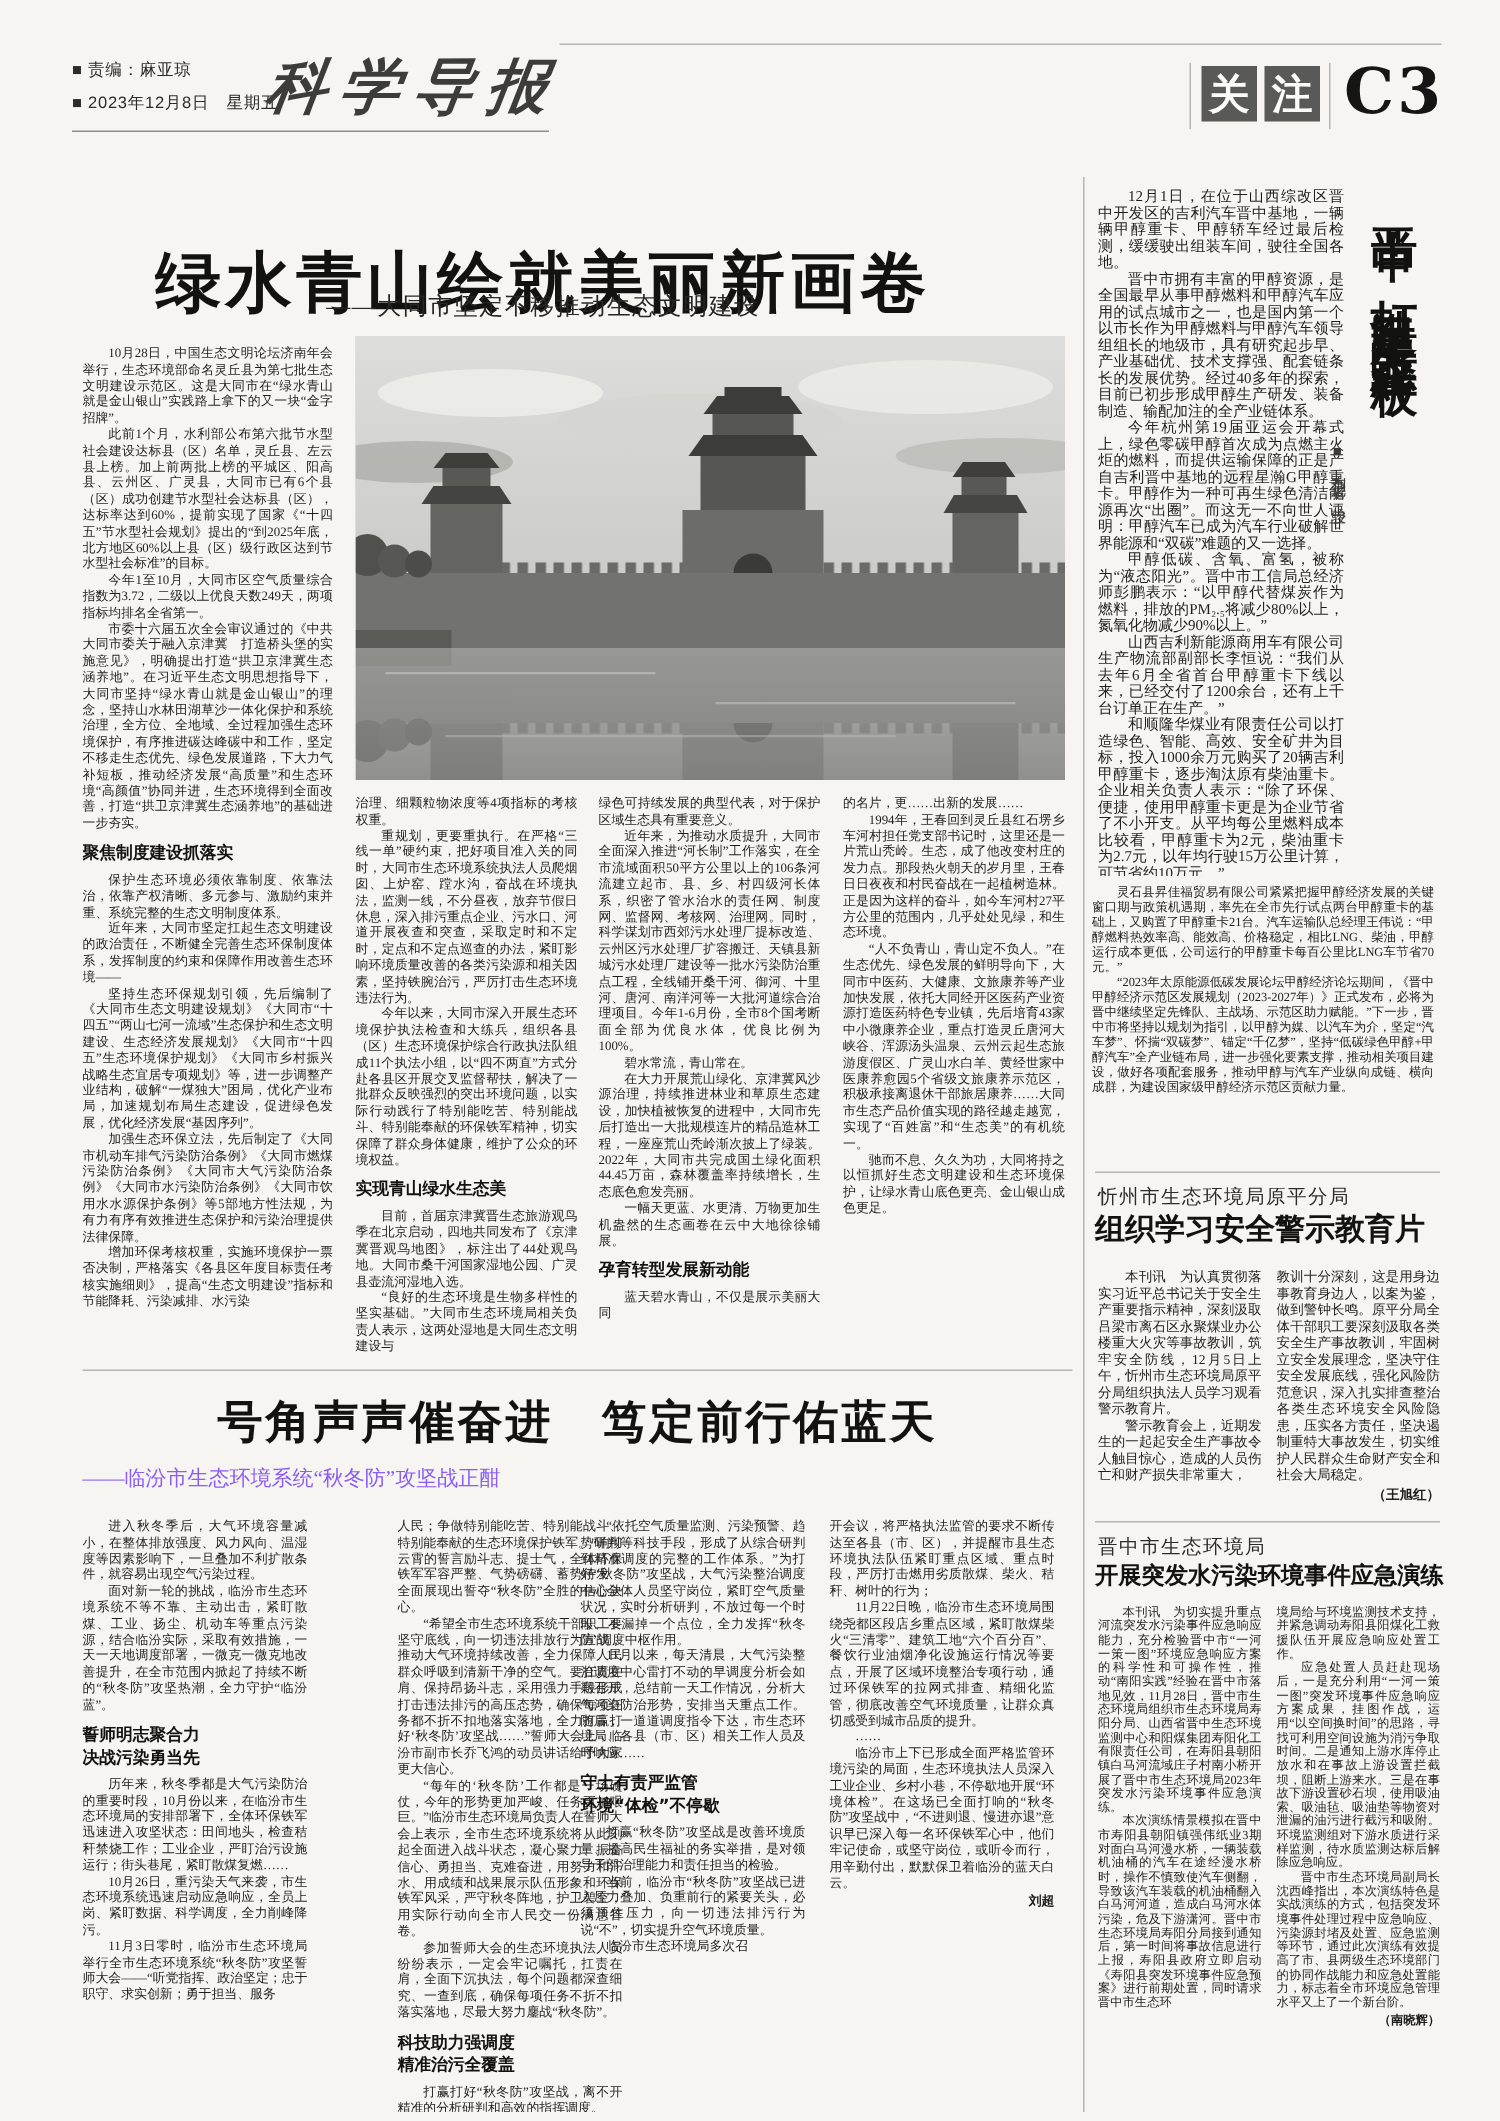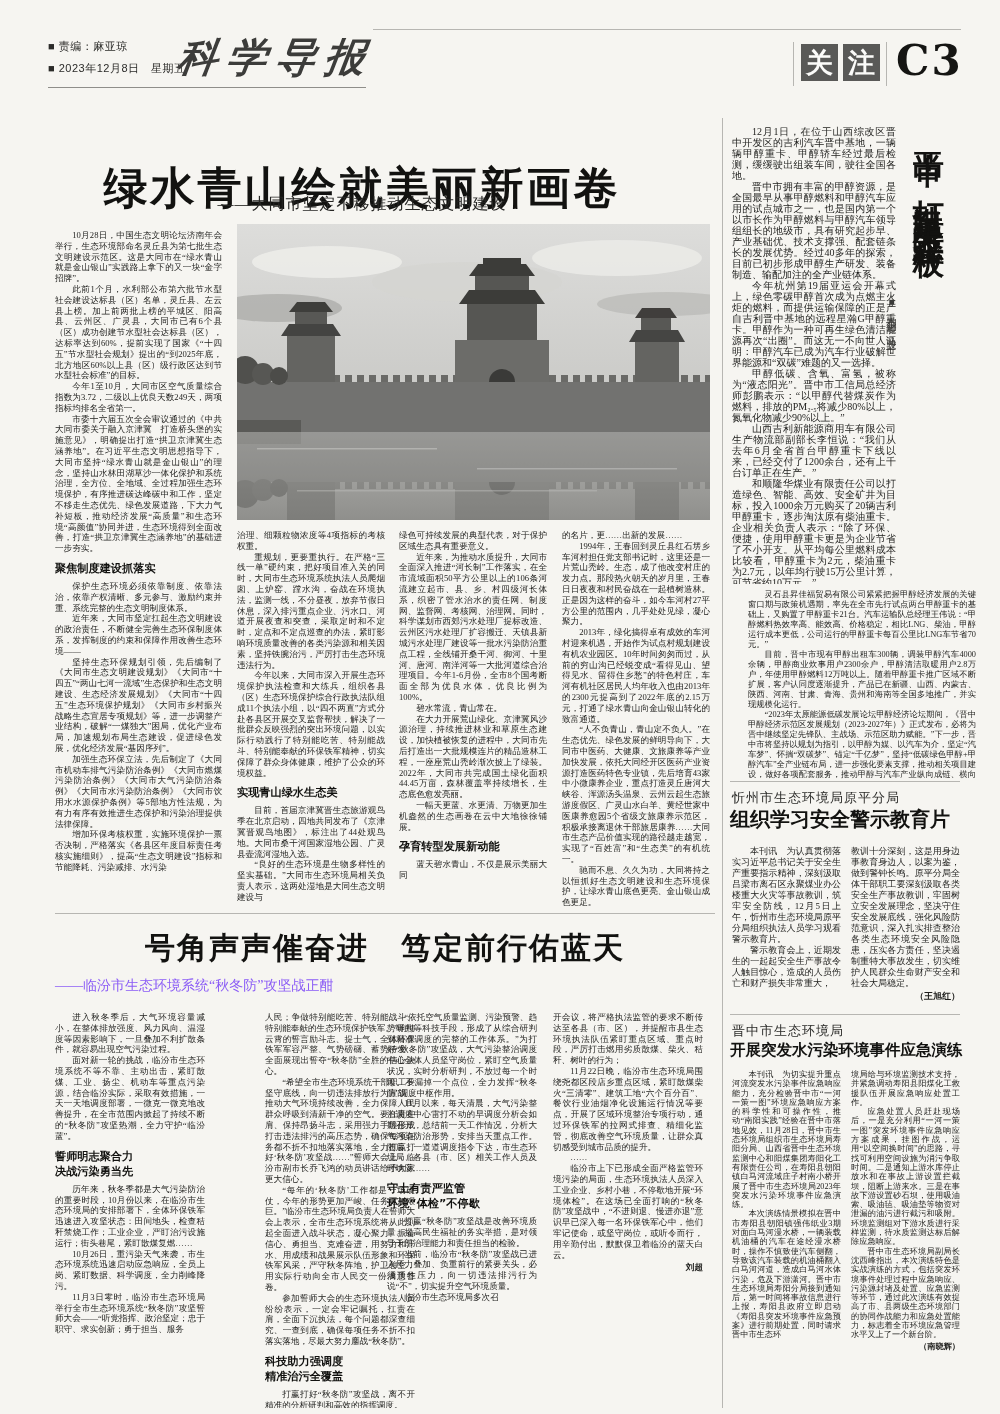--- a/index.html
+++ b/index.html
@@ -142,41 +142,39 @@
       <p class="cont">绿色可持续发展的典型代表，对于保护区域生态具有重要意义。</p>
       <p>近年来，为推动水质提升，大同市全面深入推进“河长制”工作落实，在全市流域面积50平方公里以上的106条河流建立起市、县、乡、村四级河长体系，织密了管水治水的责任网、制度网、监督网、考核网、治理网。同时，科学谋划市西郊污水处理厂提标改造、云州区污水处理厂扩容搬迁、天镇县新城污水处理厂建设等一批水污染防治重点工程，全线铺开桑干河、御河、十里河、唐河、南洋河等一大批河道综合治理项目。今年1-6月份，全市8个国考断面全部为优良水体，优良比例为100%。</p>
       <p>碧水常流，青山常在。</p>
       <p>在大力开展荒山绿化、京津冀风沙源治理，持续推进林业和草原生态建设，加快植被恢复的进程中，大同市先后打造出一大批规模连片的精品造林工程，一座座荒山秃岭渐次披上了绿装。2022年，大同市共完成国土绿化面积44.45万亩，森林覆盖率持续增长，生态底色愈发亮丽。</p>
       <p>一幅天更蓝、水更清、万物更加生机盎然的生态画卷在云中大地徐徐铺展。</p>
       <div class="subhead">孕育转型发展新动能</div>
       <p>蓝天碧水青山，不仅是展示美丽大同</p>
     </div>
   <div class="textcol col-main" style="left:562px;top:530px;width:148px;height:376px;">
       <p class="cont">的名片，更……出新的发展……</p>
-      <p>1994年，王春回到灵丘县红石塄乡车河村担任党支部书记时，这里还是一片荒山秃岭。生态，成了他改变村庄的发力点。那段热火朝天的岁月里，王春日日夜夜和村民奋战在一起植树造林。正是因为这样的奋斗，如今车河村27平方公里的范围内，几乎处处见绿，凝心聚力。</p>
-      <p>2013年，绿化搞得卓有成效的车河村迎来机遇，开始作为试点村规划建设有机农业园区。10年时间匆匆而过，从前的穷山沟已经蜕变成“看得见山、望得见水、留得住乡愁”的特色村庄，车河有机社区居民人均年收入也由2013年的2300元提高到了2022年底的2.15万元，打通了绿水青山向金山银山转化的致富通道。</p>
+      <p>1994年，王春回到灵丘县红石塄乡车河村担任党支部书记时，这里还是一片荒山秃岭。生态，成了他改变村庄的发力点。那段热火朝天的岁月里，王春日日夜夜和村民奋战在一起植树造林。正是因为这样的奋斗，如今车河村27平方公里的范围内，几乎处处见绿，和生态环境。</p>
       <p>“人不负青山，青山定不负人。”在生态优先、绿色发展的鲜明导向下，大同市中医药、大健康、文旅康养等产业加快发展，依托大同经开区医药产业资源打造医药特色专业镇，先后培育43家中小微康养企业，重点打造灵丘唐河大峡谷、浑源汤头温泉、云州云起生态旅游度假区、广灵山水白羊、黄经世家中医康养愈园5个省级文旅康养示范区，积极承接离退休干部旅居康养……大同市生态产品价值实现的路径越走越宽，实现了“百姓富”和“生态美”的有机统一。</p>
       <p>驰而不息、久久为功，大同将持之以恒抓好生态文明建设和生态环境保护，让绿水青山底色更亮、金山银山成色更足。</p>
     </div>
 
   <div class="hairline" style="left:722px;top:118px;width:1px;height:1290px;"></div>
 
   <div class="textcol col-right" style="left:732px;top:126px;width:164px;height:458px;">
       <p>12月1日，在位于山西综改区晋中开发区的吉利汽车晋中基地，一辆辆甲醇重卡、甲醇轿车经过最后检测，缓缓驶出组装车间，驶往全国各地。</p>
       <p>晋中市拥有丰富的甲醇资源，是全国最早从事甲醇燃料和甲醇汽车应用的试点城市之一，也是国内第一个以市长作为甲醇燃料与甲醇汽车领导组组长的地级市，具有研究起步早、产业基础优、技术支撑强、配套链条长的发展优势。经过40多年的探索，目前已初步形成甲醇生产研发、装备制造、输配加注的全产业链体系。</p>
       <p>今年杭州第19届亚运会开幕式上，绿色零碳甲醇首次成为点燃主火炬的燃料，而提供运输保障的正是产自吉利晋中基地的远程星瀚G甲醇重卡。甲醇作为一种可再生绿色清洁能源再次“出圈”。而这无一不向世人证明：甲醇汽车已成为汽车行业破解世界能源和“双碳”难题的又一选择。</p>
       <p>甲醇低碳、含氧、富氢，被称为“液态阳光”。晋中市工信局总经济师彭鹏表示：“以甲醇代替煤炭作为燃料，排放的PM₂.₅将减少80%以上，氮氧化物减少90%以上。”</p>
       <p>山西吉利新能源商用车有限公司生产物流部副部长李恒说：“我们从去年6月全省首台甲醇重卡下线以来，已经交付了1200余台，还有上千台订单正在生产。”</p>
       <p>和顺隆华煤业有限责任公司以打造绿色、智能、高效、安全矿井为目标，投入1000余万元购买了20辆吉利甲醇重卡，逐步淘汰原有柴油重卡。企业相关负责人表示：“除了环保、便捷，使用甲醇重卡更是为企业节省了不小开支。从平均每公里燃料成本比较看，甲醇重卡为2元，柴油重卡为2.7元，以年均行驶15万公里计算，可节省约10万元。”</p>
     </div>
   <div class="v-headline" style="left:908px;top:126px;height:462px;">晋中：打造甲醇生态『样板』</div>
   <div class="v-byline" style="left:884px;top:296px;height:170px;">■本刊记者　马骏</div>
-  <div class="textcol col-right-wide" style="left:748px;top:590px;width:228px;height:190px;">
+  <div class="textcol col-right-wide" style="left:728px;top:590px;width:228px;height:190px;">
       <p>灵石县昇佳福贸易有限公司紧紧把握甲醇经济发展的关键窗口期与政策机遇期，率先在全市先行试点两台甲醇重卡的基础上，又购置了甲醇重卡21台。汽车运输队总经理王伟说：“甲醇燃料热效率高、能效高、价格稳定，相比LNG、柴油，甲醇运行成本更低，公司运行的甲醇重卡每百公里比LNG车节省70元。”</p>
-      <p>目前，晋中市现有甲醇出租车300辆，调装甲醇汽车4000余辆，甲醇商业炊事用户2300余户，甲醇清洁取暖用户2.8万户，年使用甲醇燃料12万吨以上。随着甲醇重卡推广区域不断扩展，客户认同度逐渐提升，产品已在新疆、山西、内蒙古、陕西、河南、甘肃、青海、贵州和海南等全国多地推广，并实现规模化运行。</p>
       <p>“2023年太原能源低碳发展论坛甲醇经济论坛期间，《晋中甲醇经济示范区发展规划（2023-2027年）》正式发布，必将为晋中继续坚定先锋队、主战场、示范区助力赋能。”下一步，晋中市将坚持以规划为指引，以甲醇为媒、以汽车为介，坚定“汽车梦”、怀揣“双碳梦”、锚定“千亿梦”，坚持“低碳绿色甲醇+甲醇汽车”全产业链布局，进一步强化要素支撑，推动相关项目建设，做好各项配套服务，推动甲醇与汽车产业纵向成链、横向成群，为建设国家级甲醇经济示范区贡献力量。</p>
     </div>
 
   <div class="hairline" style="left:730px;top:781px;width:230px;height:1px;"></div>
   <div class="kicker" style="left:732px;top:789px;">忻州市生态环境局原平分局</div>
   <div class="sec-headline" style="left:730px;top:806px;font-size:20px;">组织学习安全警示教育片</div>
   <div class="textcol col-xz" style="left:732px;top:846px;width:109px;height:160px;">
       <p>本刊讯　为认真贯彻落实习近平总书记关于安全生产重要指示精神，深刻汲取吕梁市离石区永聚煤业办公楼重大火灾等事故教训，筑牢安全防线，12月5日上午，忻州市生态环境局原平分局组织执法人员学习观看警示教育片。</p>
       <p>警示教育会上，近期发生的一起起安全生产事故令人触目惊心，造成的人员伤亡和财产损失非常重大，</p>
     </div>

